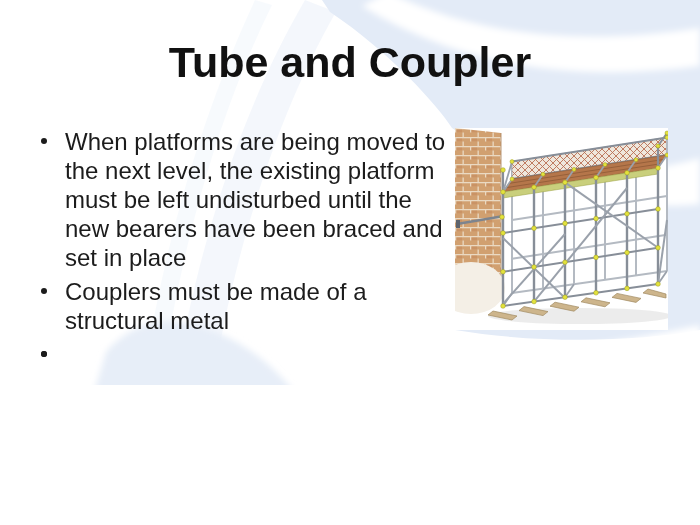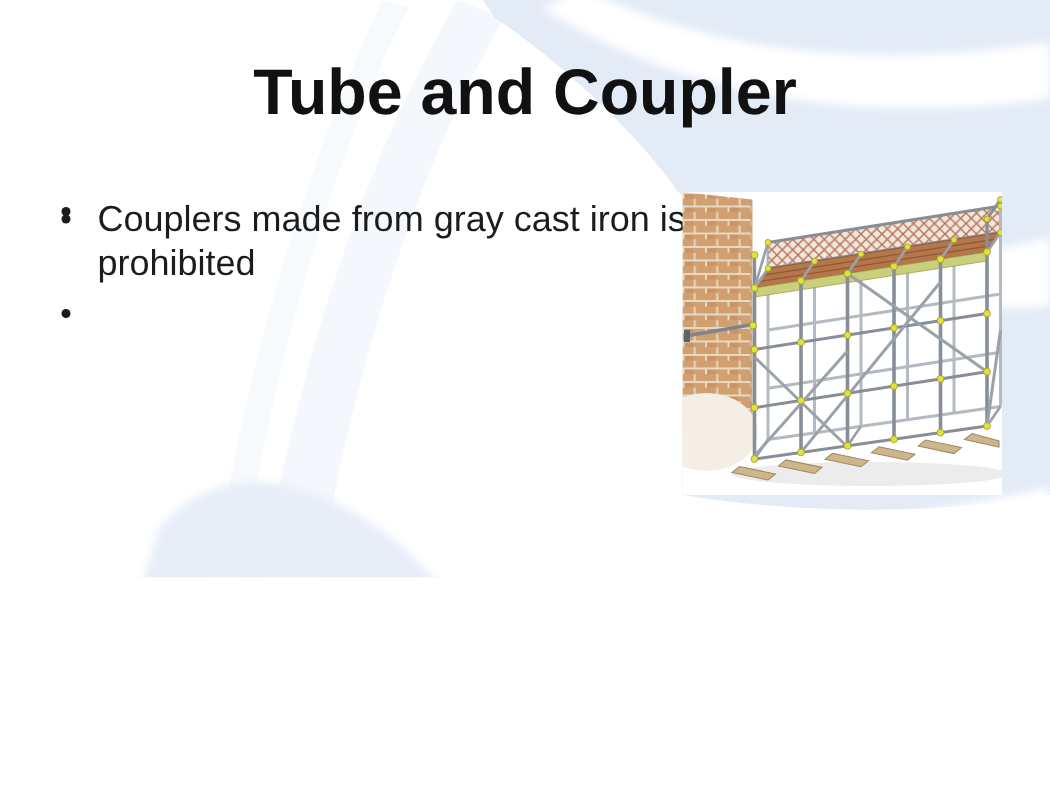--- a/index.html
+++ b/index.html
@@ -1,19 +1,19 @@
 <!DOCTYPE html>
 <html><head>
 <meta charset="utf-8">
 <style>
   html,body{margin:0;padding:0;}
   .slide{
     position:relative;
     width:700px;height:385px;
-    background:#fef9c3;
+    background:#f97316;
     overflow:hidden;
     font-family:"Liberation Sans","DejaVu Sans",sans-serif;
   }
   .bg{position:absolute;inset:0;width:700px;height:525px;}
   .title{
     position:absolute;
     top:36px;left:0;width:700px;
     text-align:center;
     font-size:43px;
     font-weight:bold;
@@ -74,24 +74,28 @@
     <path d="M 700,158 C 648,172 606,177 560,170 C 598,200 652,210 700,204 Z" fill="#ffffff" filter="url(#soft1)"></path>
 
     <path d="M 700,325 C 590,348 478,360 420,400 C 368,436 330,472 316,525 L 700,525 Z" fill="#ffffff" filter="url(#soft1)"></path>
   </svg>
 
   <div class="title">Tube and Coupler</div>
 
   <ul class="bullets">
     <li>
       <span class="dot"></span>
-    </li>
-    <li>
-      <span class="dot"></span>
-      <span>Couplers made from gray cast iron is prohibited</span>
+      <span>When platforms are being moved to the next level, the existing platform must be left undisturbed until the new bearers have been braced and set in place</span>
+    </li>
+    <li>
+      <span class="dot"></span>
+      <span>Couplers must be made of a structural metal</span>
+    </li>
+    <li>
+      <span class="dot"></span>
     </li>
     <li>
       <span class="dot"></span>
     </li>
   </ul>
 
   <svg class="scaffold-img" viewBox="0 0 213 202" xmlns="http://www.w3.org/2000/svg" aria-hidden="true">
     <defs>
       <pattern id="bricks" width="15" height="9" patternUnits="userSpaceOnUse">
         <rect width="15" height="9" fill="#d1a070"></rect>

